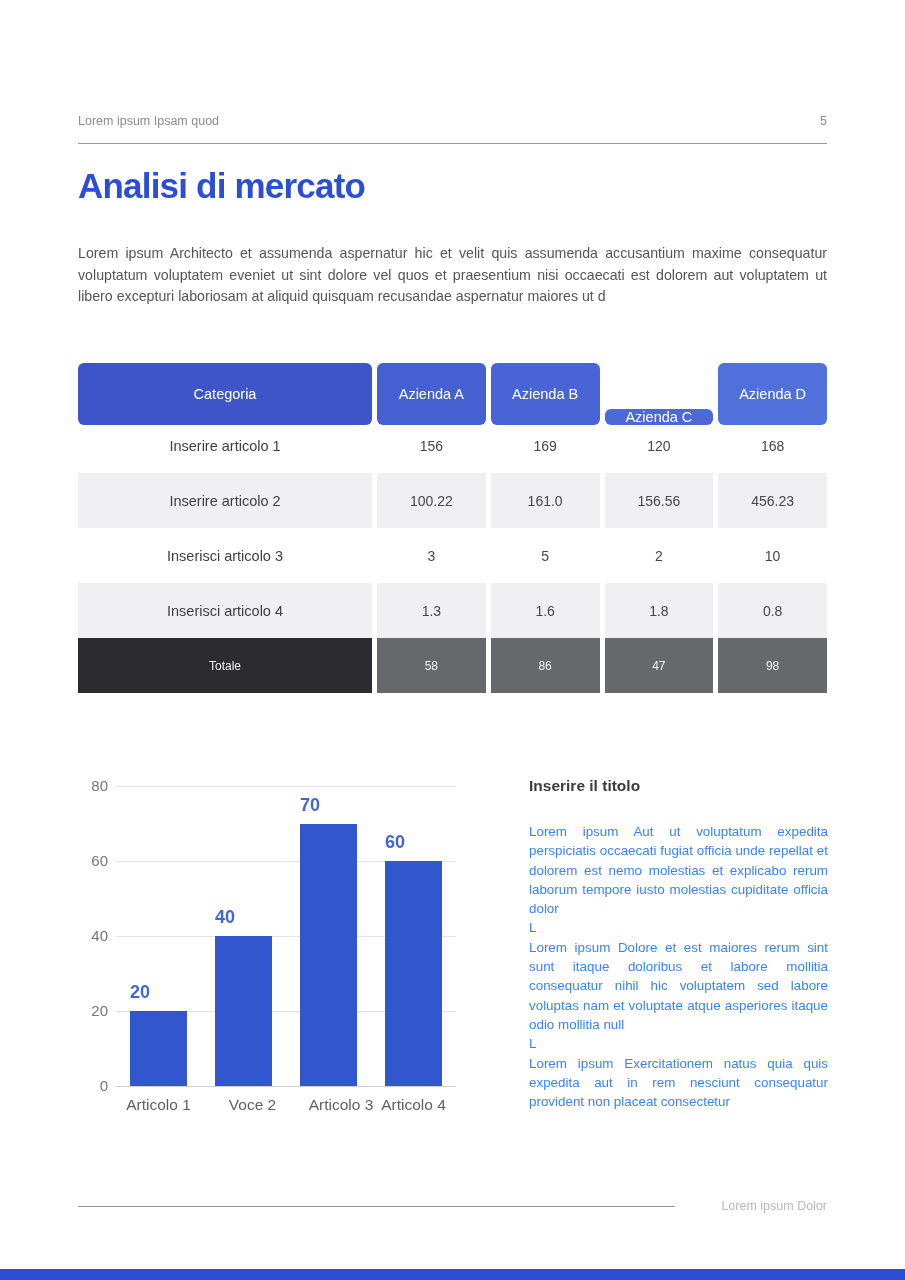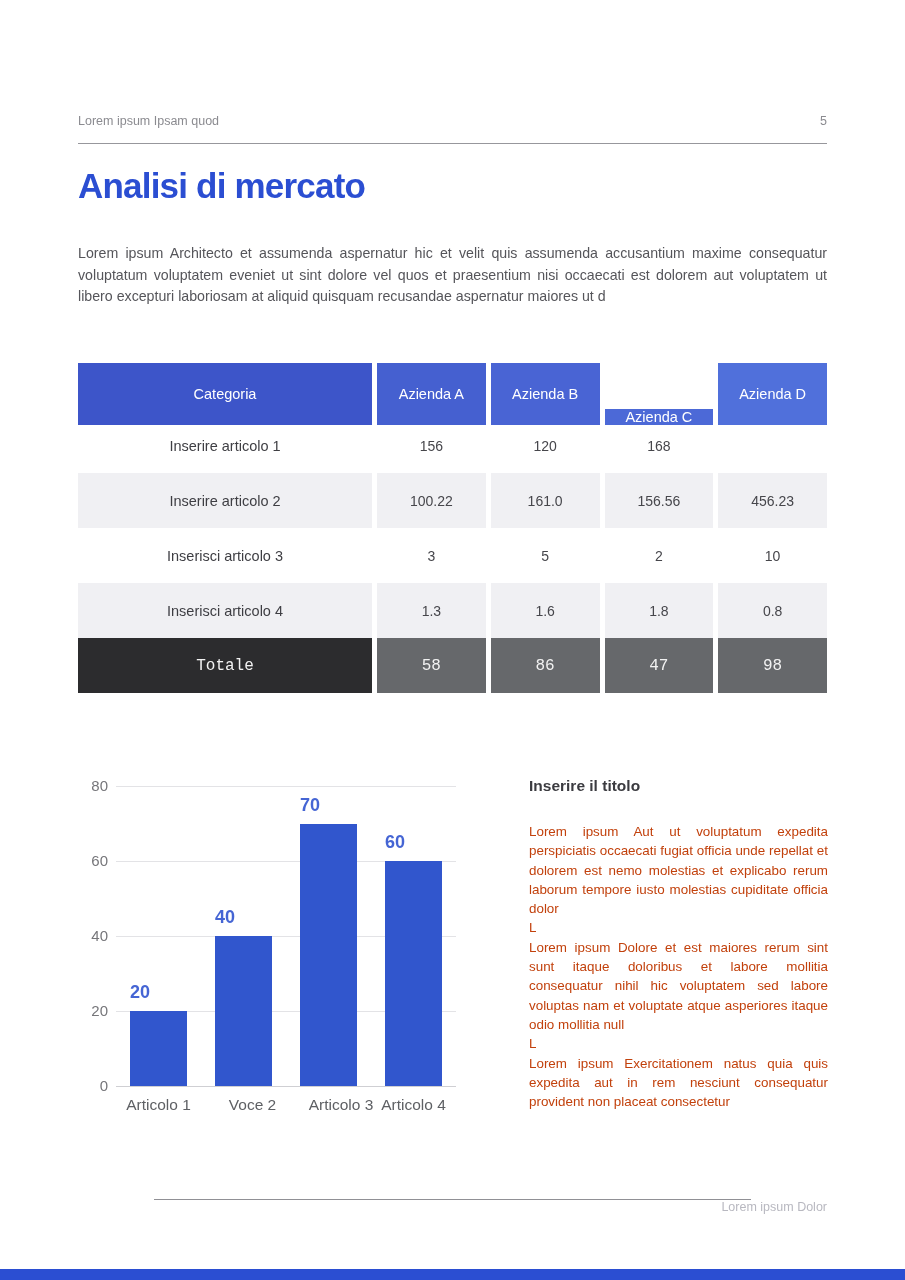--- a/index.html
+++ b/index.html
@@ -32,52 +32,52 @@
   .data-table { position:absolute; left:78px; top:363px; width:749px; }
   .t-row {
     display:grid; grid-template-columns:294px 1fr 1fr 1fr 1fr;
     column-gap:5px; height:55px;
   }
   .t-cell {
     display:flex; align-items:center; justify-content:center;
     font-size:14px; color:#46464b;
   }
   .t-cell.label { font-size:14.5px; color:#3e3e43; }
-  .t-head .t-cell { color:#ffffff; font-size:14.5px; font-weight:500; border-radius:0; }
+  .t-head .t-cell { color:#ffffff; font-size:14.5px; font-weight:500; border-radius:6px; }
   .hc0 { background:#3d55c9; }
   .hc1 { background:#4560d0; }
   .hc2 { background:#4964d4; }
   .hc3 { background:#4c69d7;margin-top:46px; }
   .hc4 { background:#5070db; }
   .t-row.stripe .t-cell { background:#f0f0f3; }
-  .t-total .t-cell { background:#66686b; color:#f2f2f2; font-size:16px;font-family:Liberation Mono, monospace; }
+  .t-total .t-cell { background:#66686b; color:#f2f2f2; font-size:12px; }
   .t-total .t-cell.label { background:#2c2c2e; color:#f2f2f2; }
 
   
   .chart { position:absolute; left:78px; top:775px; width:386px; height:350px; }
   .plot { position:absolute; left:38px; top:11px; width:340px; height:300px; }
   .gridline { position:absolute; left:0; right:0; height:1px; background:#e3e3e6; }
   .gridline.zero { background:#cfcfd3; }
   .y-tick { position:absolute; left:-44px; width:36px; text-align:right;
             font-size:15px; color:#76767a; }
   .bar { position:absolute; bottom:0; }
   .bar-value { position:absolute; text-align:left; font-size:18px;
                font-weight:700; color:#4565d4; }
   .x-label { position:absolute; top:310px; text-align:center;
              font-size:15.5px; color:#5e6064; white-space:nowrap; }
 
   
   .side-col { position:absolute; left:529px; top:777px; width:299px; }
   .side-col .side-heading { font-size:15.5px; font-weight:700; color:#3b3b40; margin-bottom:27px; }
-  .side-col p { font-size:13.4px; line-height:19.3px; color:#c2410c; text-align:justify; }
+  .side-col p { font-size:13.4px; line-height:19.3px; color:#3b82f6; text-align:justify; }
 
   
   .doc-footer {
     position:absolute; left:78px; right:78px; top:1199px;
-    display:flex; align-items:center;flex-direction:column;
+    display:flex; align-items:center;
   }
   .footer-rule { width:597px; border-top:1px solid #909095; }
   .footer-text { margin-left:auto; font-size:12.5px; color:#b8b8c0; }
 
   .accent-bar { position:absolute; left:0; right:0; bottom:0; height:11px; background:#2b4ed2; }
 </style>
 </head>
 <body>
 
 <div class="page">
@@ -95,20 +95,21 @@
     <div class="t-row t-head">
       <div class="t-cell hc0">Categoria</div>
       <div class="t-cell hc1">Azienda A</div>
       <div class="t-cell hc2">Azienda B</div>
       <div class="t-cell hc3">Azienda C</div>
       <div class="t-cell hc4">Azienda D</div>
     </div>
     <div class="t-row">
       <div class="t-cell label">Inserire articolo 1</div>
       <div class="t-cell">156</div>
+      <div class="t-cell">169</div>
       <div class="t-cell">120</div>
       <div class="t-cell">168</div>
     </div>
     <div class="t-row stripe">
       <div class="t-cell label">Inserire articolo 2</div>
       <div class="t-cell">100.22</div>
       <div class="t-cell">161.0</div>
       <div class="t-cell">156.56</div>
       <div class="t-cell">456.23</div>
     </div>

